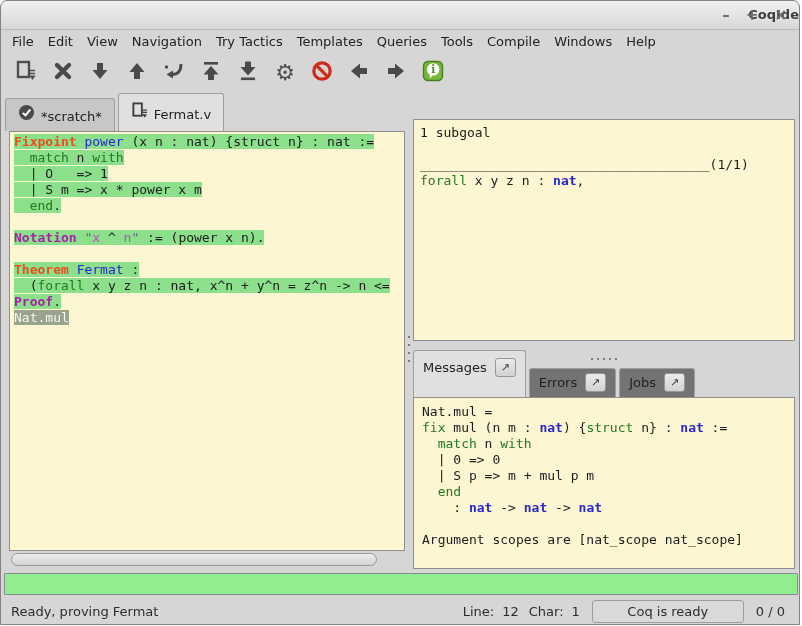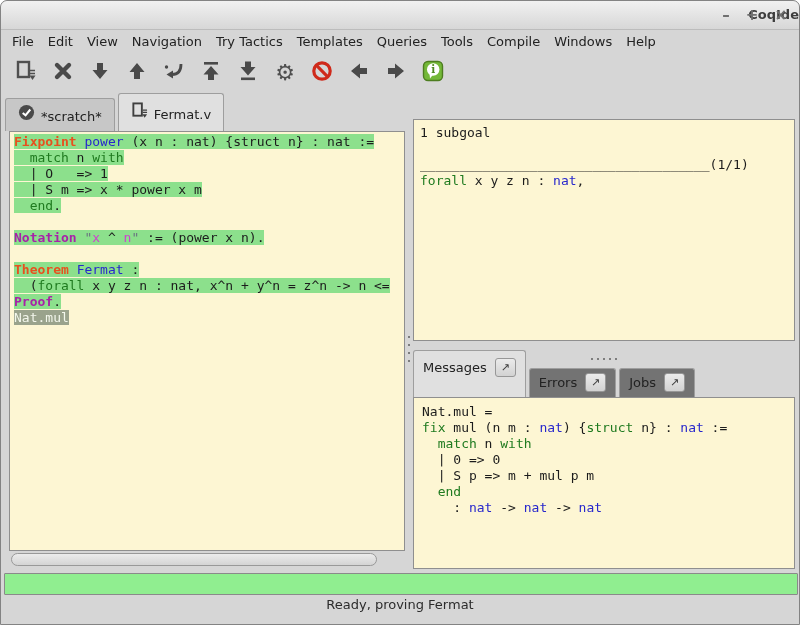--- a/index.html
+++ b/index.html
@@ -43,21 +43,21 @@
     border:1px solid #8f8f8f;box-sizing:border-box;overflow:hidden;padding:6px 8px;}
 
   .code-line{height:16px;white-space:pre;}
   .hl .line-bg{background:#8ce08c;}
   .line-bg.empty{background:transparent !important;}
   .seg-p{color:#1c1c1c;}
   .seg-k1{color:#e8501e;font-weight:bold;}
   .seg-k2{color:#1f7a1f;}
   .seg-id{color:#2727cc;}
   .seg-dc{color:#a822a8;font-weight:bold;}
-  .seg-so{color:#2727cc;}
+  .seg-so{color:#2727cc;font-weight:bold;}
   .seg-sq{color:#6a7480;}
   .seg-sv{color:#cc44cc;}
   .seg-sel{background:#9aa38c;color:#f3f7ec;}
 
   
   .hscrollbar{position:absolute;left:8px;top:551px;width:396px;height:14px;}
   .hscroll-thumb{position:absolute;left:2px;top:1px;width:364px;height:11px;
     background:linear-gradient(#ececec,#d4d4d4);border:1px solid #999;border-radius:7px;}
 
   
@@ -74,21 +74,21 @@
     border:1px solid #9e9e9e;border-bottom:none;border-radius:3px 3px 0 0;font-size:13px;color:#222;margin-right:3px;}
   .msg-tab.active{background:#e0e0e0;padding-top:7px;padding-bottom:20px;}
   .detach-btn{width:19px;height:17px;border:1px solid #979797;border-radius:3px;
     background:linear-gradient(#ebebeb,#d2d2d2);font-size:11px;display:flex;align-items:center;
     justify-content:center;color:#3f3f3f;}
 
   
   .progressbar{position:absolute;left:3px;top:572px;width:794px;height:22px;border:1px solid #8a8a8a;
     background:#90ee90;box-sizing:border-box;border-radius:1px;}
   .statusbar{position:absolute;left:0;top:596px;width:100%;height:29px;display:flex;align-items:center;
-    font-size:13px;color:#2c2c2c;padding:0 10px;box-sizing:border-box;flex-direction:column;}
+    font-size:13px;color:#2c2c2c;padding:0 10px;box-sizing:border-box;}
   .status-left{flex:1;}
   .status-right{display:flex;align-items:center;}
   .status-right .lab{margin-left:10px;}
   .status-right .val{margin-left:8px;}
   .coq-status-btn{width:150px;text-align:center;border:1px solid #9d9d9d;border-radius:3px;
     background:#d9d9d9;padding:3px 0;margin:0 12px;}
   .counter{margin-right:4px;}
 </style>
 </head>
 <body>
@@ -271,21 +271,30 @@
 
   <div class="msg-content codefont" id="messages">
       <div class="code-line"><span class="line-bg"><span class="seg-p">Nat.mul =</span></span></div>
       <div class="code-line"><span class="line-bg"><span class="seg-k2">fix</span><span class="seg-p"> mul (n m : </span><span class="seg-so">nat</span><span class="seg-p">) {</span><span class="seg-k2">struct</span><span class="seg-p"> n} : </span><span class="seg-so">nat</span><span class="seg-p"> :=</span></span></div>
       <div class="code-line"><span class="line-bg"><span class="seg-p">  </span><span class="seg-k2">match</span><span class="seg-p"> n </span><span class="seg-k2">with</span></span></div>
       <div class="code-line"><span class="line-bg"><span class="seg-p">  | 0 =&gt; 0</span></span></div>
       <div class="code-line"><span class="line-bg"><span class="seg-p">  | S p =&gt; m + mul p m</span></span></div>
       <div class="code-line"><span class="line-bg"><span class="seg-p">  </span><span class="seg-k2">end</span></span></div>
       <div class="code-line"><span class="line-bg"><span class="seg-p">    : </span><span class="seg-so">nat</span><span class="seg-p"> -&gt; </span><span class="seg-so">nat</span><span class="seg-p"> -&gt; </span><span class="seg-so">nat</span></span></div>
       <div class="code-line"><span class="line-bg empty">&nbsp;</span></div>
+      <div class="code-line"><span class="line-bg"><span class="seg-p">Argument scopes are [nat_scope nat_scope]</span></span></div>
     </div>
 
   <div class="progressbar"></div>
 
   <div class="statusbar">
     <span class="status-left">Ready, proving Fermat</span>
+    <span class="status-right">
+      <span class="lab">Line:</span>
+      <span class="val">12</span>
+      <span class="lab">Char:</span>
+      <span class="val">1</span>
+      <span class="coq-status-btn">Coq is ready</span>
+      <span class="counter">0 / 0</span>
+    </span>
   </div>
 
 </div>
 
 </body></html>

